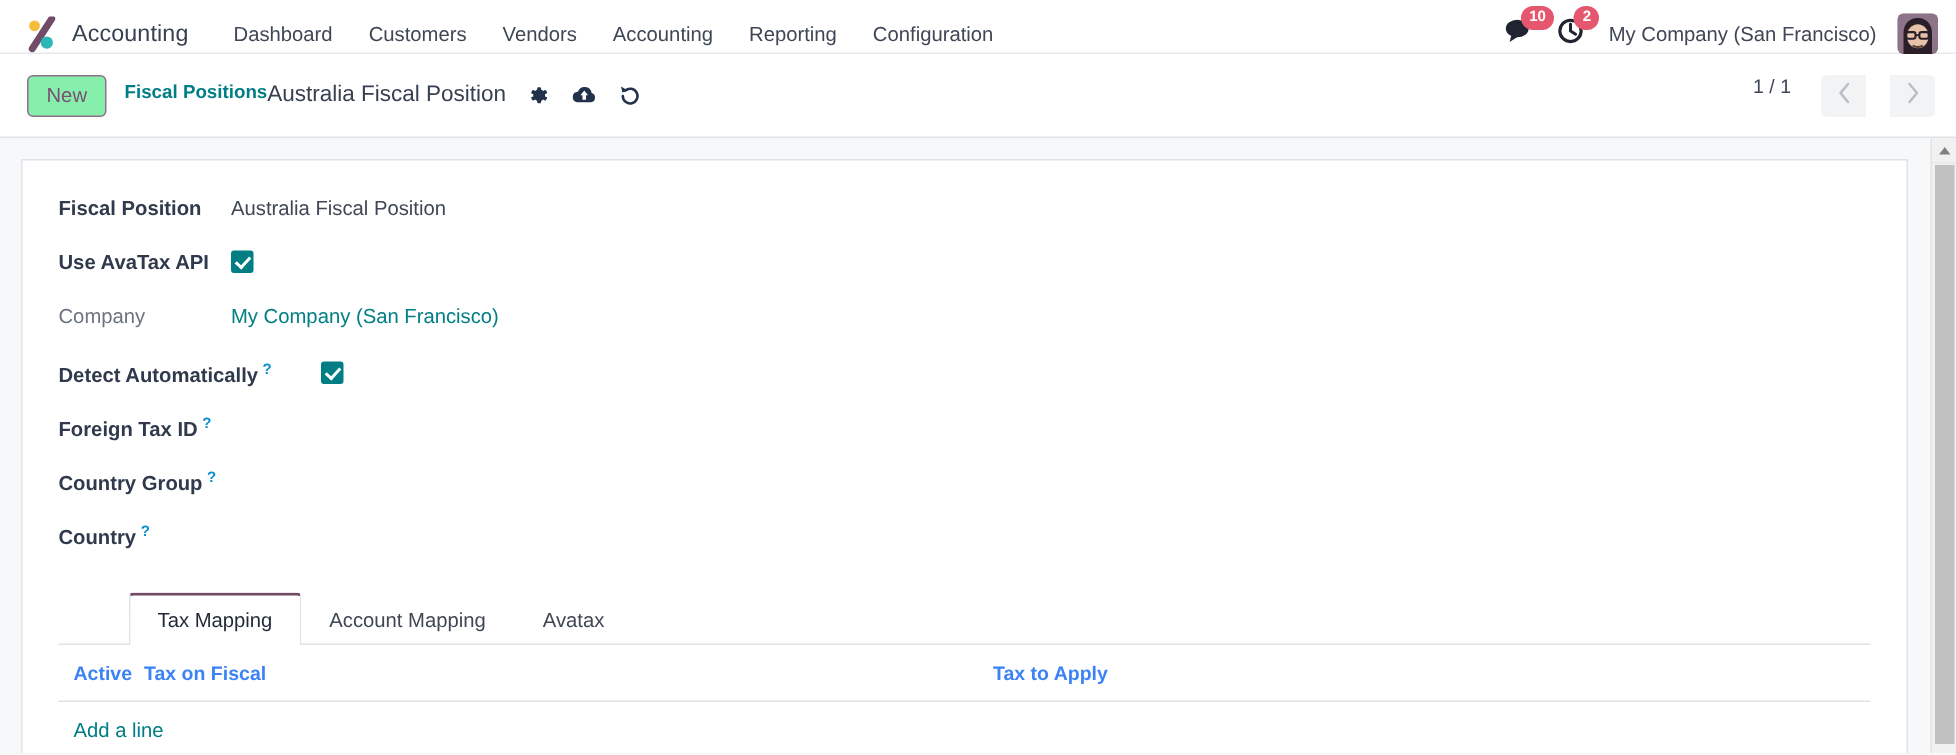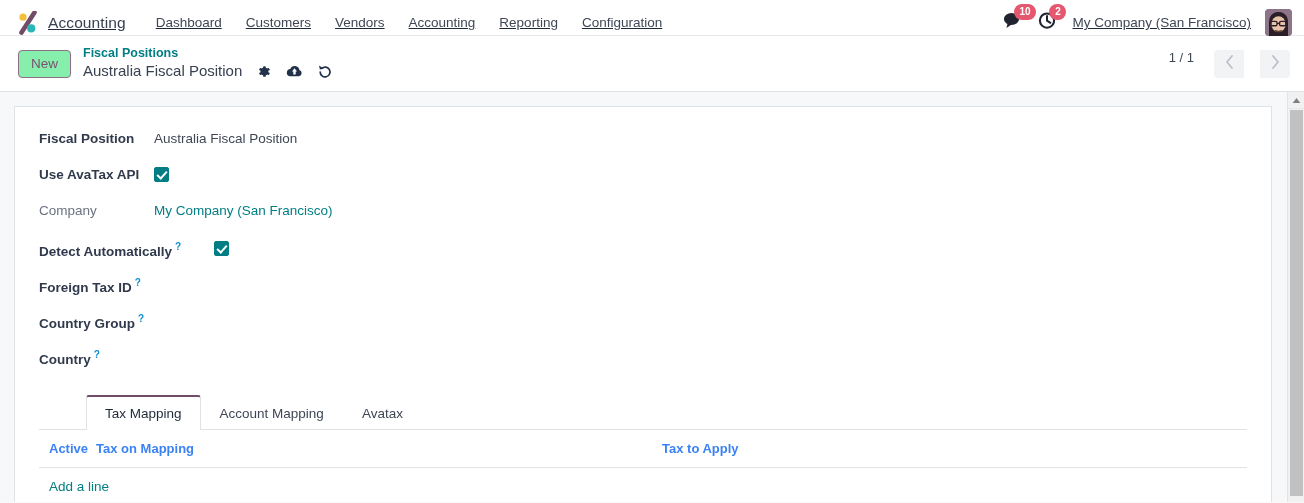--- a/index.html
+++ b/index.html
@@ -15,21 +15,20 @@
 
   
   .navbar {
     height: 36px;
     background: #ffffff;
     display: flex;
     align-items: center;
     padding: 10px 10px 0 14px;
     border-bottom: 1px solid #e7e9ed;
     position: relative;
-    text-decoration: underline;
   }
   .brand {
     display: flex;
     align-items: center;
     gap: 8px;
     margin-right: 18px;
   }
   .brand-logo { width: 26px; height: 24px; display: block; }
   .brand-name {
     font-size: 15.5px;
@@ -98,21 +97,21 @@
     border: 1px solid #8f6f89;
     color: #7a5172;
     background: #86efac;
     font-size: 13.5px;
     border-radius: 4px;
     padding: 5px 12px 6px;
     cursor: pointer;
     font-family: inherit;
     margin-right: 12px;
   }
-  .bc-block { display: flex; flex-direction: column; justify-content: center; line-height: 1.12; }
+  .bc-block { display: flex; flex-direction: row; justify-content: center; line-height: 1.12; }
   .bc-parent {
     font-size: 12.5px;
     color: #017e84;
     font-weight: bold;
     cursor: pointer;
     margin-bottom: 2px;
   }
   .bc-row { display: flex; align-items: center; gap: 0; }
   .bc-title {
     font-size: 15px;
@@ -510,21 +509,21 @@
         <div class="tabs">
           <div class="tab active">Tax Mapping</div>
           <div class="tab">Account Mapping</div>
           <div class="tab">Avatax</div>
         </div>
 
         <table class="list-table">
           <thead>
             <tr>
               <th class="col-active">Active</th>
-              <th class="col-tax-product">Tax on Mapping</th>
+              <th class="col-tax-product">Tax on Fiscal</th>
               <th>Tax to Apply</th>
             </tr>
           </thead>
           <tbody>
             <tr>
               <td colspan="3">
                 <span class="add-line">Add a line</span>
               </td>
             </tr>
             <tr class="filler-row">

